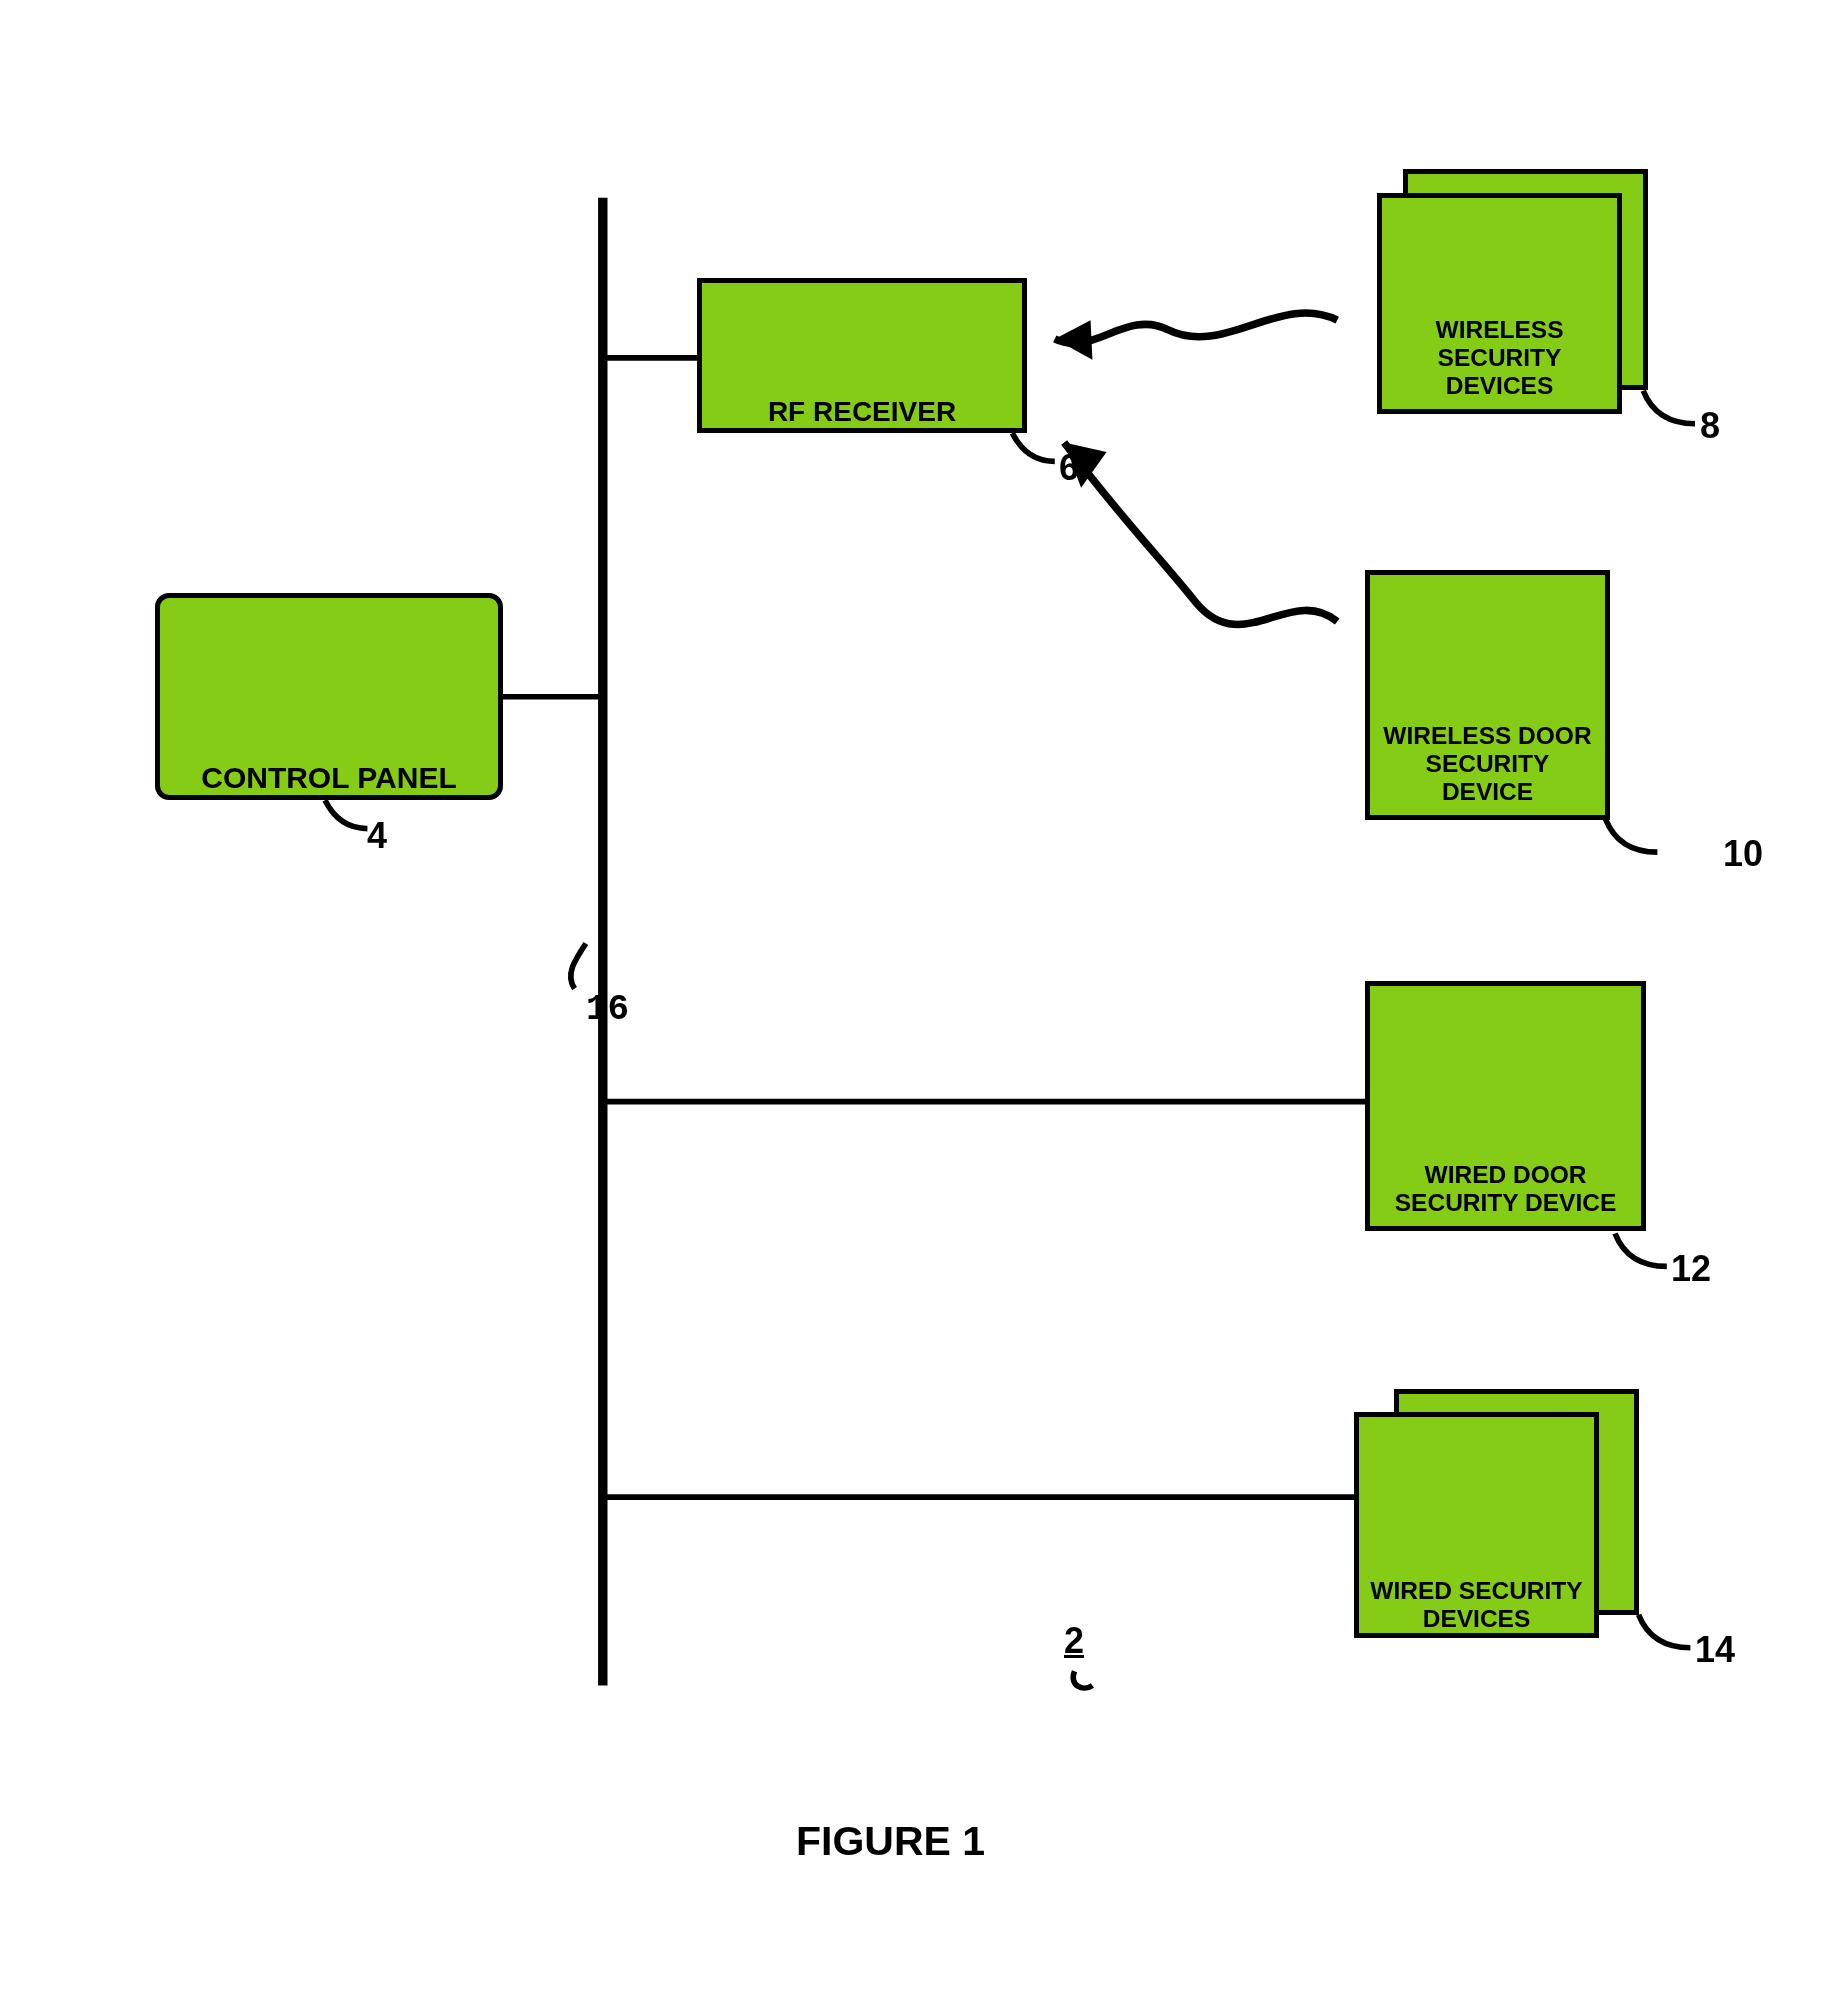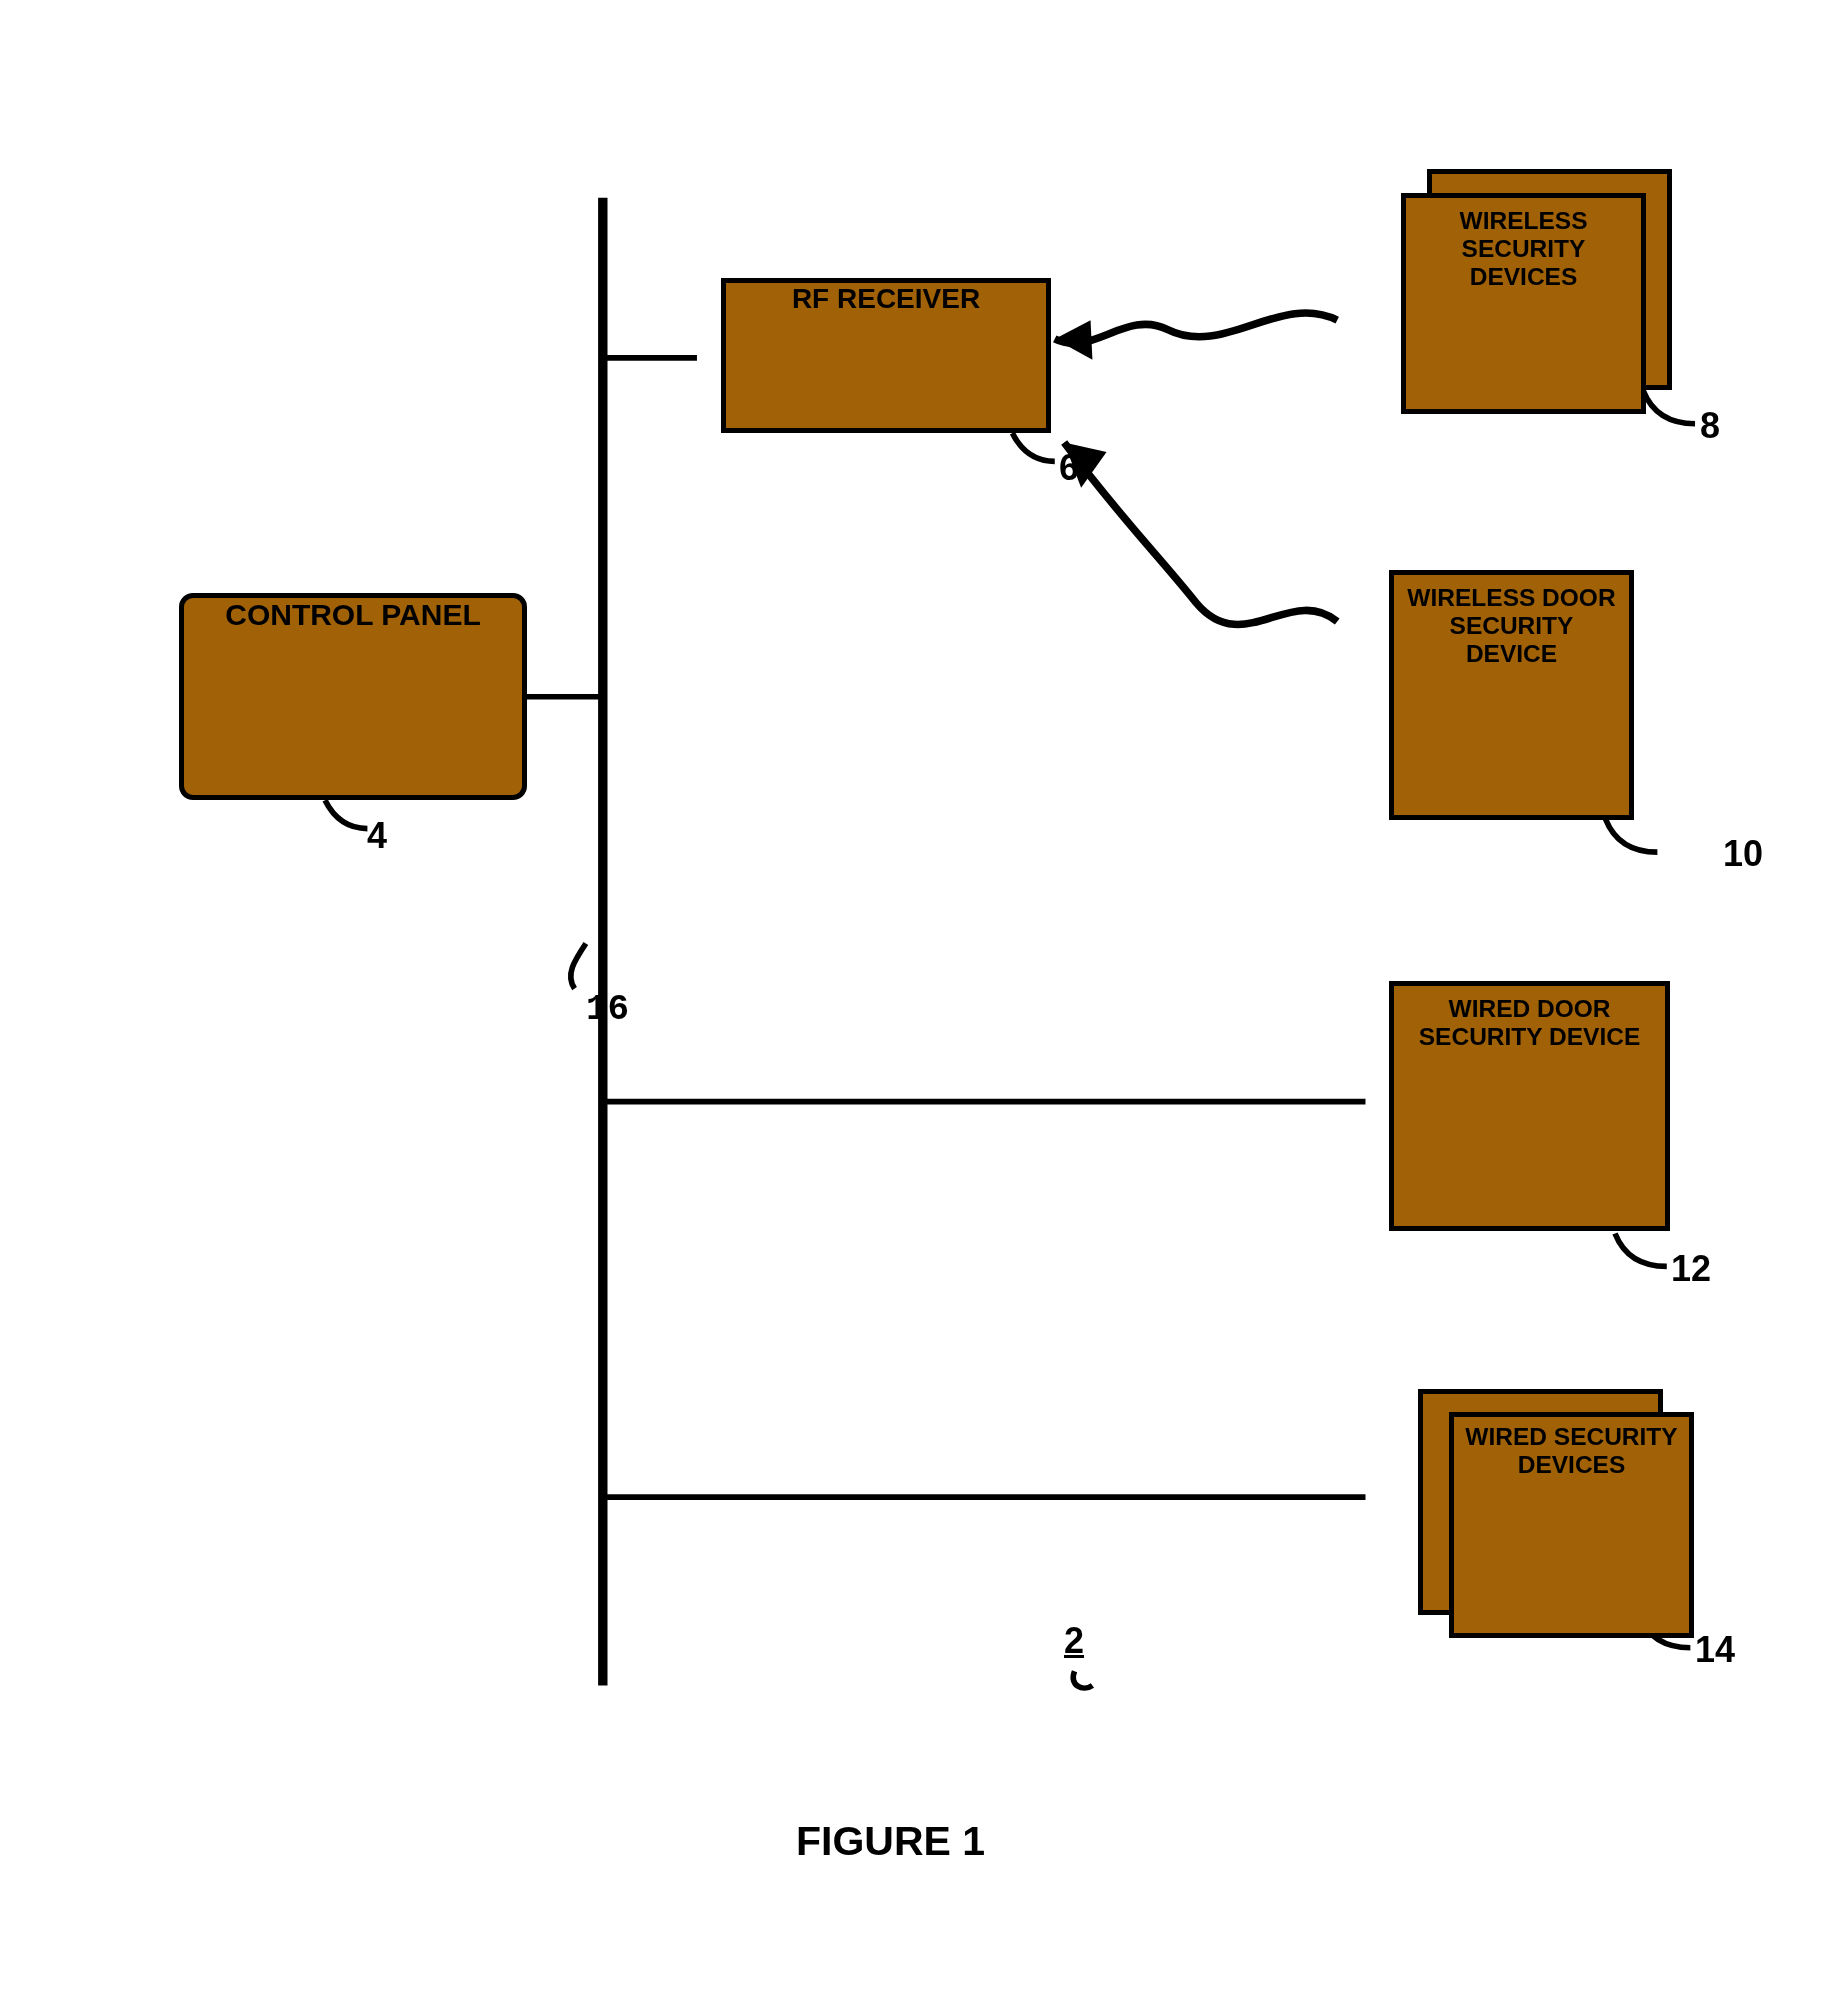--- a/index.html
+++ b/index.html
@@ -1,17 +1,17 @@
 <!DOCTYPE html>
 <html style="font-size:15px"><head>
   <meta charset="utf-8">
   <style>
     * { box-sizing: border-box; margin: 0; padding: 0; }
     body { width: 1844px; height: 2015px; position: relative; background: white; font-family: Arial, sans-serif; }
-    .box { position: absolute; border: 5.6px solid black; background: #a16207; display: flex; align-items: flex-start; justify-content: center; text-align: center; font-weight: bold; margin-left: 24px; }
+    .box { position: absolute; border: 5.6px solid black; background: #84cc16; display: flex; align-items: flex-end; justify-content: center; text-align: center; font-weight: bold; }
     .figure-title { position: absolute; font-weight: bold; font-size: 41px; }
     .refnum { position: absolute; font-weight: bold; font-size: 36px; }
     svg { position: absolute; top: 0; left: 0; }
   </style>
 </head>
 <body>
 
 <svg width="1844" height="2015" viewBox="0 0 1958 2140">
 
   <line x1="640" y1="210" x2="640" y2="1790" stroke="black" stroke-width="10"></line>
@@ -67,21 +67,21 @@
   <span>WIRELESS DOOR SECURITY DEVICE</span>
 </div>
 <div class="refnum" style="left:1723px; top:833px;">10</div>
 
 <div class="box" style="left:1365px; top:981px; width:281px; height:250px; font-size:24.5px; padding:9.4px;">
   <span>WIRED DOOR SECURITY DEVICE</span>
 </div>
 <div class="refnum" style="left:1671px; top:1248px;">12</div>
 
 <div class="box" style="left:1394px; top:1389px; width:245px; height:226px;"></div>
-<div class="box" style="left:1425px; top:1412px; width:245px; height:226px; font-size:24.5px; padding:6px;">
+<div class="box" style="left:1354px; top:1412px; width:245px; height:226px; font-size:24.5px; padding:0;">
   <span>WIRED SECURITY DEVICES</span>
 </div>
 <div class="refnum" style="left:1695px; top:1629px;">14</div>
 
 <div class="refnum" style="left:586px; top:989px;font-family:Liberation Mono, monospace;">16</div>
 
 <div class="refnum" style="left:1064px; top:1620px; text-decoration: underline;">2</div>
 
 <div class="figure-title" style="left:796px; top:1808px;margin-top:10px;">FIGURE 1</div>
 

